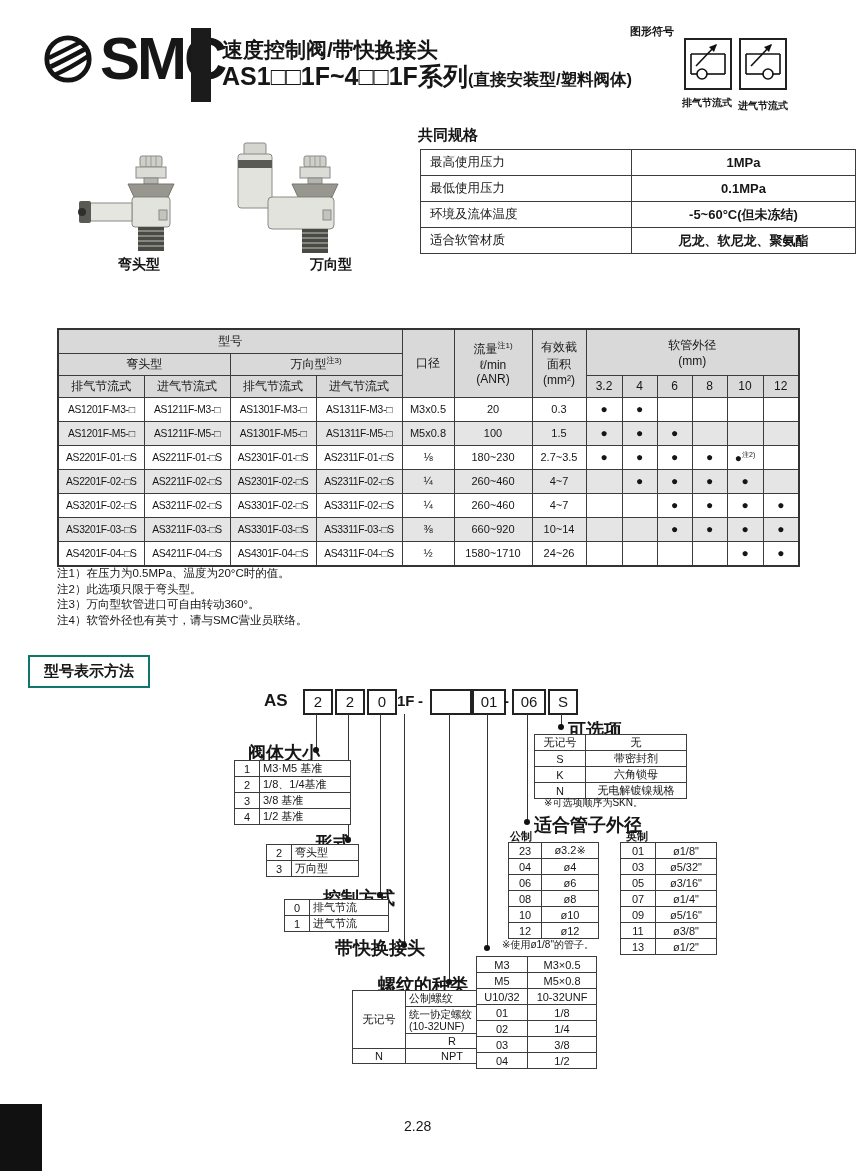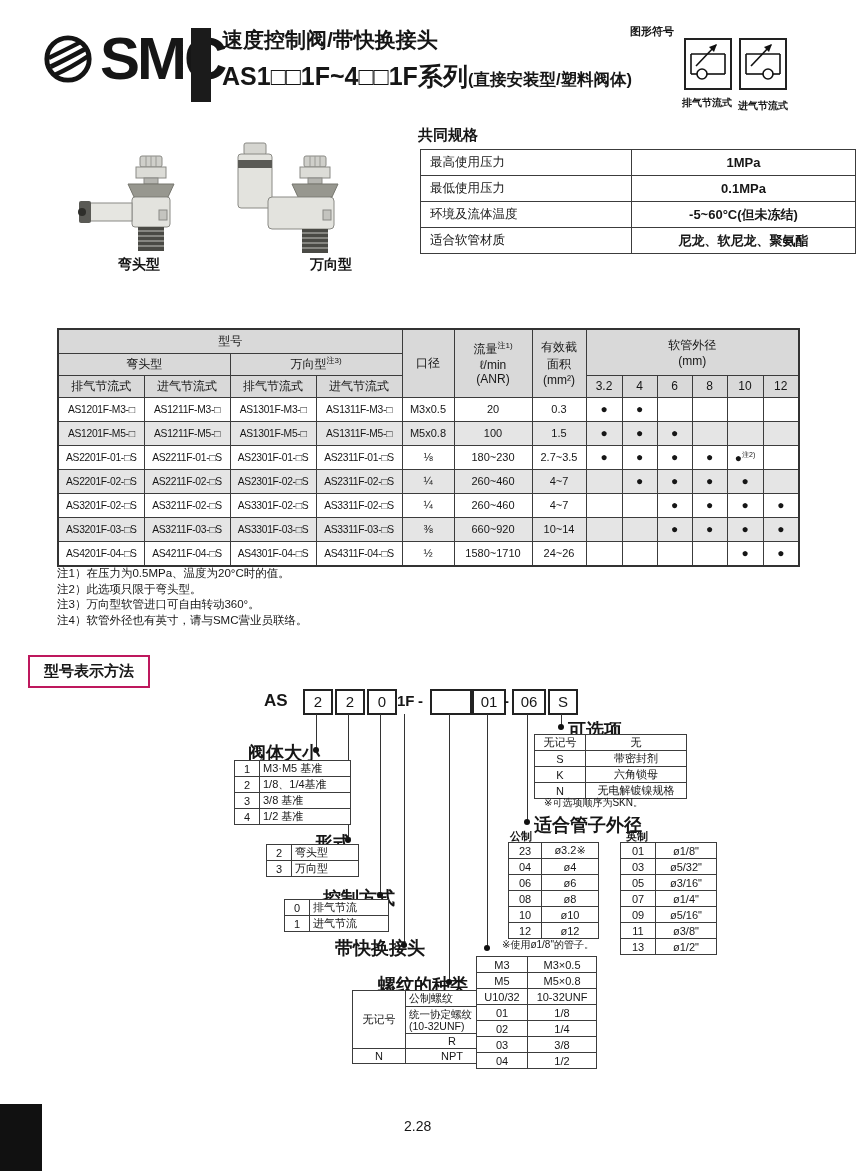--- a/index.html
+++ b/index.html
@@ -27,21 +27,21 @@
   table.grid th,table.grid td{border:1px solid #3c3c3c;padding:0;}
   table.grid th{background:#d9d9d9;font-size:12px;font-weight:normal;text-align:center;}
   table.grid th .sup,.sup{font-size:8px;vertical-align:super;}
   table.grid td{text-align:center;font-size:11px;height:23px;background:#fff;}
   table.grid td.m{font-size:10.3px;letter-spacing:-0.3px;}
   table.grid td.d{font-size:12px;}
   table.grid tr.alt td{background:#e5e5e5;}
   .dnote{font-size:7px;vertical-align:super;}
   .notes{font-size:11.5px;line-height:15.5px;}
   
-  .sec-box{border:2px solid #be185d;padding:5px 14px;font-size:15px;font-weight:bold;background:#fff;}
+  .sec-box{border:2px solid #0f766e;padding:5px 14px;font-size:15px;font-weight:bold;background:#fff;}
   .pn-prefix{font-size:17px;font-weight:bold;}
   .pnbox{position:absolute;height:22px;border:2px solid #222;text-align:center;
          font-size:15px;line-height:22px;background:#fff;}
   .pn-mid{font-size:15px;font-weight:bold;}
   .vline{position:absolute;width:1px;background:#333;}
   .dot{position:absolute;width:6px;height:6px;border-radius:50%;background:#111;}
   .ldr{position:absolute;font-size:18px;font-weight:bold;white-space:nowrap;}
   .ldr.r{text-align:right;}
   table.mini{border-collapse:collapse;position:absolute;background:#fff;}
   table.mini td{border:1px solid #3c3c3c;font-size:11px;height:14px;padding:0 3px;text-align:center;}
@@ -63,21 +63,21 @@
       <svg width="52" height="52" viewBox="0 0 54 54">
         <circle cx="27" cy="27" r="22" fill="none" stroke="#141414" stroke-width="5"></circle>
         <path d="M7 26 C17 21 29 15 39 10" stroke="#141414" stroke-width="4.5" fill="none"></path>
         <path d="M9 35 C20 30 35 22 46 16" stroke="#141414" stroke-width="5" fill="none"></path>
         <path d="M14 43 C26 38 39 30 48 24" stroke="#141414" stroke-width="4.5" fill="none"></path>
       </svg>
     </span>
     <span class="brand-text">SMC</span>
   </div>
   <div class="abs hbar" style="left:191px;top:28px;"></div>
-  <div class="abs title1" style="left:222px;top:26px;">速度控制阀/带快换接头</div>
+  <div class="abs title1" style="left:222px;top:36px;">速度控制阀/带快换接头</div>
   <div class="abs title2" style="left:222px;top:60px;">
     <span>AS1□□1F~4□□1F系列</span><span class="sub">(直接安装型/塑料阀体)</span>
   </div>
 
   <div class="abs gs-label" style="left:630px;top:24px;">图形符号</div>
   <div class="abs sym-box" style="left:684px;top:38px;">
     <svg width="44" height="48" viewBox="0 0 44 48" fill="none" stroke="#111" stroke-width="1.6">
       <polyline points="5,14 39,14"></polyline>
         <line x1="5" y1="14" x2="5" y2="34"></line>
         <line x1="39" y1="14" x2="39" y2="34"></line>

